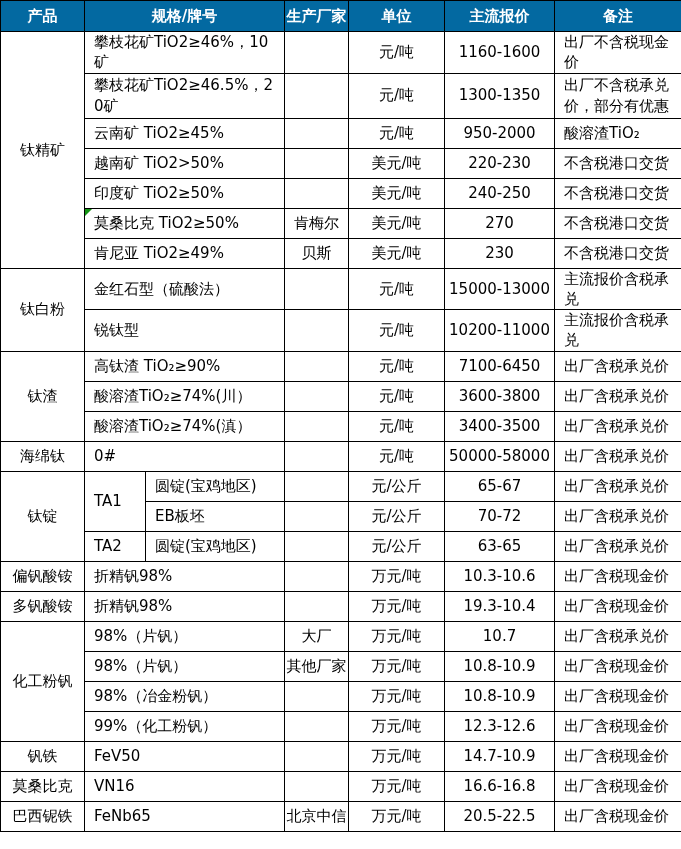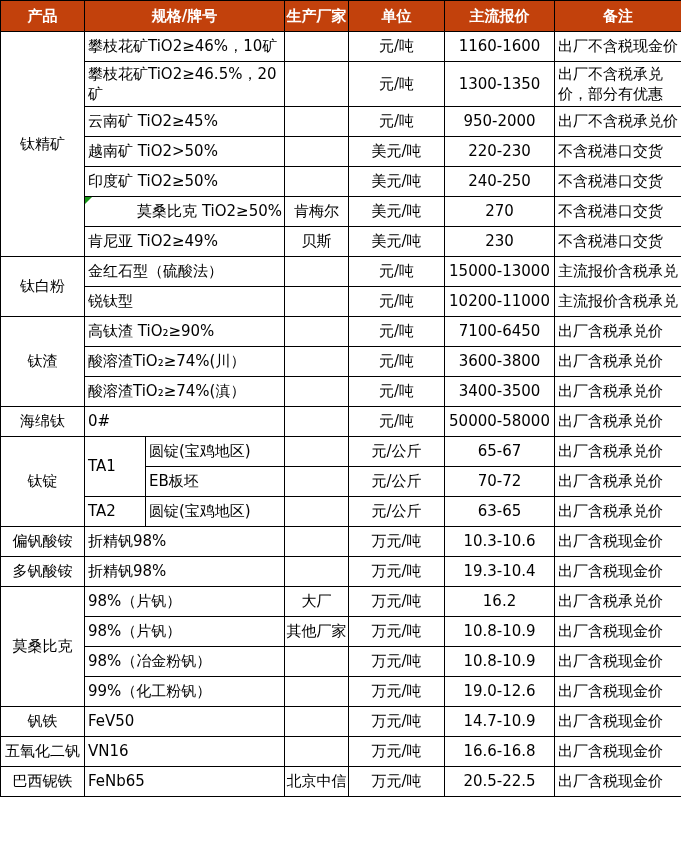--- a/index.html
+++ b/index.html
@@ -15,31 +15,31 @@
   th,td{
     border:1px solid #000;
     overflow:hidden;
     font-size:15px;
     line-height:1.35;
     padding:0;
     vertical-align:middle;
     word-break:break-all;
   }
   thead th{
-    background:#c2410c;
+    background:#0369a1;
     color:#fff;
     font-weight:bold;
     height:30px;
     text-align:center;
   }
   tr{height:30px;}
   tr.tall{height:45px;}
   td.c{text-align:center;}
-  td.l{text-align:left;padding-left:3px;padding-right:2px;}
-  td.rel{position:relative;text-align:right;}
+  td.l{text-align:left;padding-left:9px;padding-right:2px;}
+  td.rel{position:relative;}
   .comment-tri{
     position:absolute;top:0;left:0;width:0;height:0;
     border-top:7px solid #149414;
     border-right:7px solid transparent;
   }
 </style>
 </head>
 <body>
 
 <table>
@@ -76,21 +76,21 @@
       <td class="c"></td>
       <td class="c">元/吨</td>
       <td class="c">1300-1350</td>
       <td class="l">出厂不含税承兑价，部分有优惠</td>
     </tr>
     <tr>
       <td class="l" colspan="2">云南矿 TiO2≥45%</td>
       <td class="c"></td>
       <td class="c">元/吨</td>
       <td class="c">950-2000</td>
-      <td class="l">出厂不含税承兑价</td>
+      <td class="l">酸溶渣TiO₂</td>
     </tr>
     <tr>
       <td class="l" colspan="2">越南矿 TiO2&gt;50%</td>
       <td class="c"></td>
       <td class="c">美元/吨</td>
       <td class="c">220-230</td>
       <td class="l">不含税港口交货</td>
     </tr>
     <tr>
       <td class="l" colspan="2">印度矿 TiO2≥50%</td>
@@ -195,58 +195,58 @@
     </tr>
     <tr>
       <td class="c">多钒酸铵</td>
       <td class="l" colspan="2">折精钒98%</td>
       <td class="c"></td>
       <td class="c">万元/吨</td>
       <td class="c">19.3-10.4</td>
       <td class="l">出厂含税现金价</td>
     </tr>
     <tr>
-      <td class="c" rowspan="4">莫桑比克</td>
+      <td class="c" rowspan="4">化工粉钒</td>
       <td class="l" colspan="2">98%（片钒）</td>
       <td class="c">大厂</td>
       <td class="c">万元/吨</td>
-      <td class="c">16.2</td>
+      <td class="c">10.7</td>
       <td class="l">出厂含税承兑价</td>
     </tr>
     <tr>
       <td class="l" colspan="2">98%（片钒）</td>
       <td class="c">其他厂家</td>
       <td class="c">万元/吨</td>
       <td class="c">10.8-10.9</td>
       <td class="l">出厂含税现金价</td>
     </tr>
     <tr>
       <td class="l" colspan="2">98%（冶金粉钒）</td>
       <td class="c"></td>
       <td class="c">万元/吨</td>
       <td class="c">10.8-10.9</td>
       <td class="l">出厂含税现金价</td>
     </tr>
     <tr>
       <td class="l" colspan="2">99%（化工粉钒）</td>
       <td class="c"></td>
       <td class="c">万元/吨</td>
-      <td class="c">19.0-12.6</td>
+      <td class="c">12.3-12.6</td>
       <td class="l">出厂含税现金价</td>
     </tr>
     <tr>
       <td class="c">钒铁</td>
       <td class="l" colspan="2">FeV50</td>
       <td class="c"></td>
       <td class="c">万元/吨</td>
       <td class="c">14.7-10.9</td>
       <td class="l">出厂含税现金价</td>
     </tr>
     <tr>
-      <td class="c">五氧化二钒</td>
+      <td class="c">莫桑比克</td>
       <td class="l" colspan="2">VN16</td>
       <td class="c"></td>
       <td class="c">万元/吨</td>
       <td class="c">16.6-16.8</td>
       <td class="l">出厂含税现金价</td>
     </tr>
     <tr>
       <td class="c">巴西铌铁</td>
       <td class="l" colspan="2">FeNb65</td>
       <td class="c">北京中信</td>

